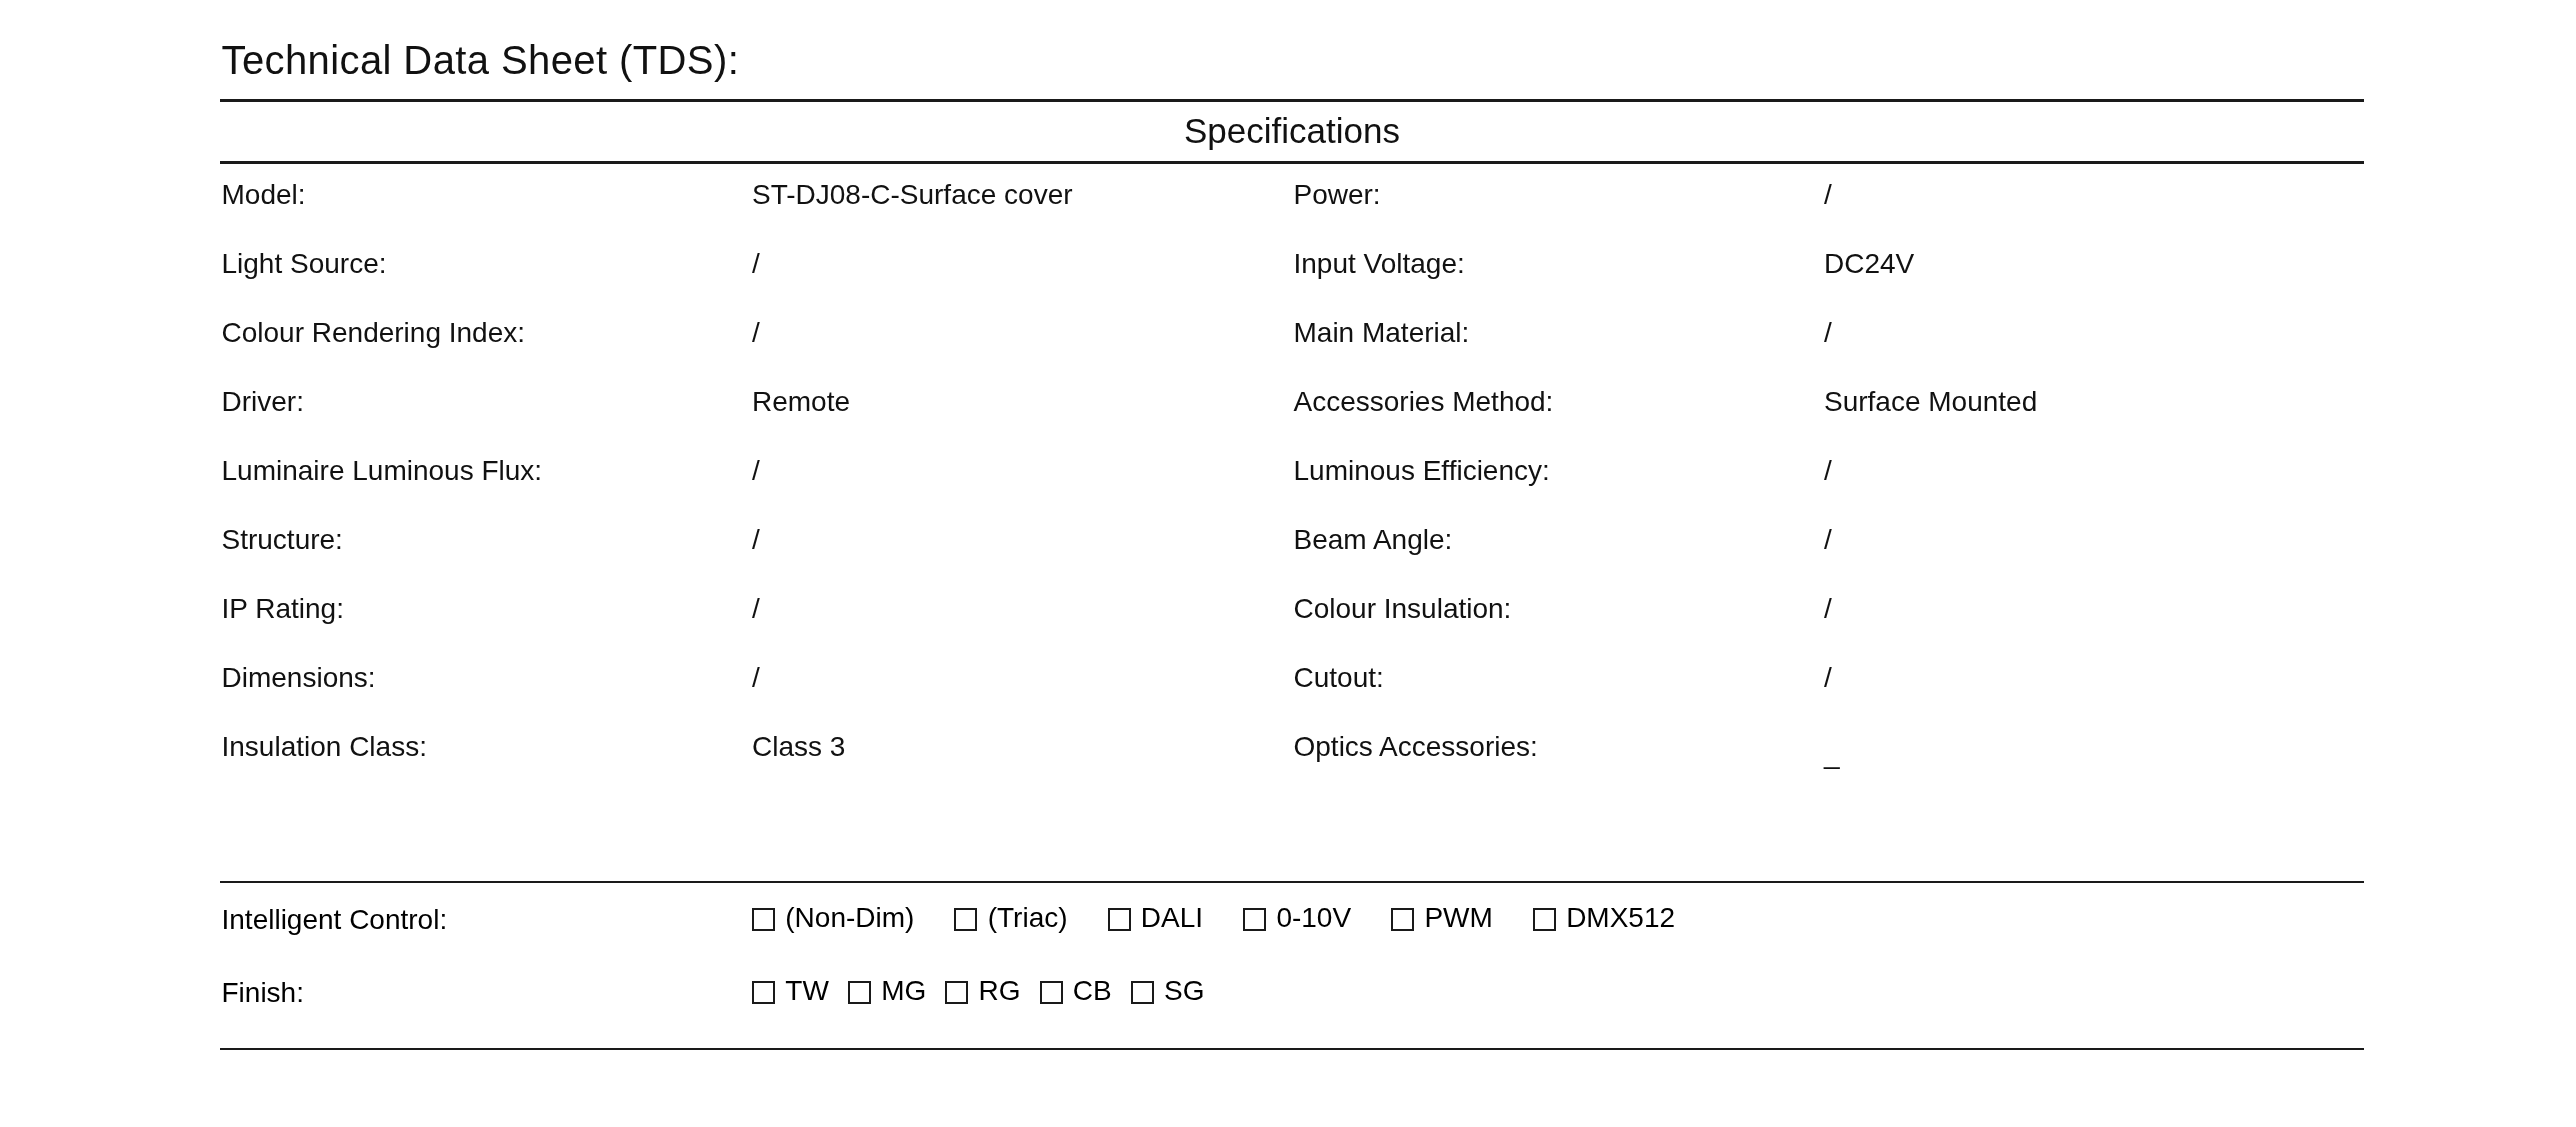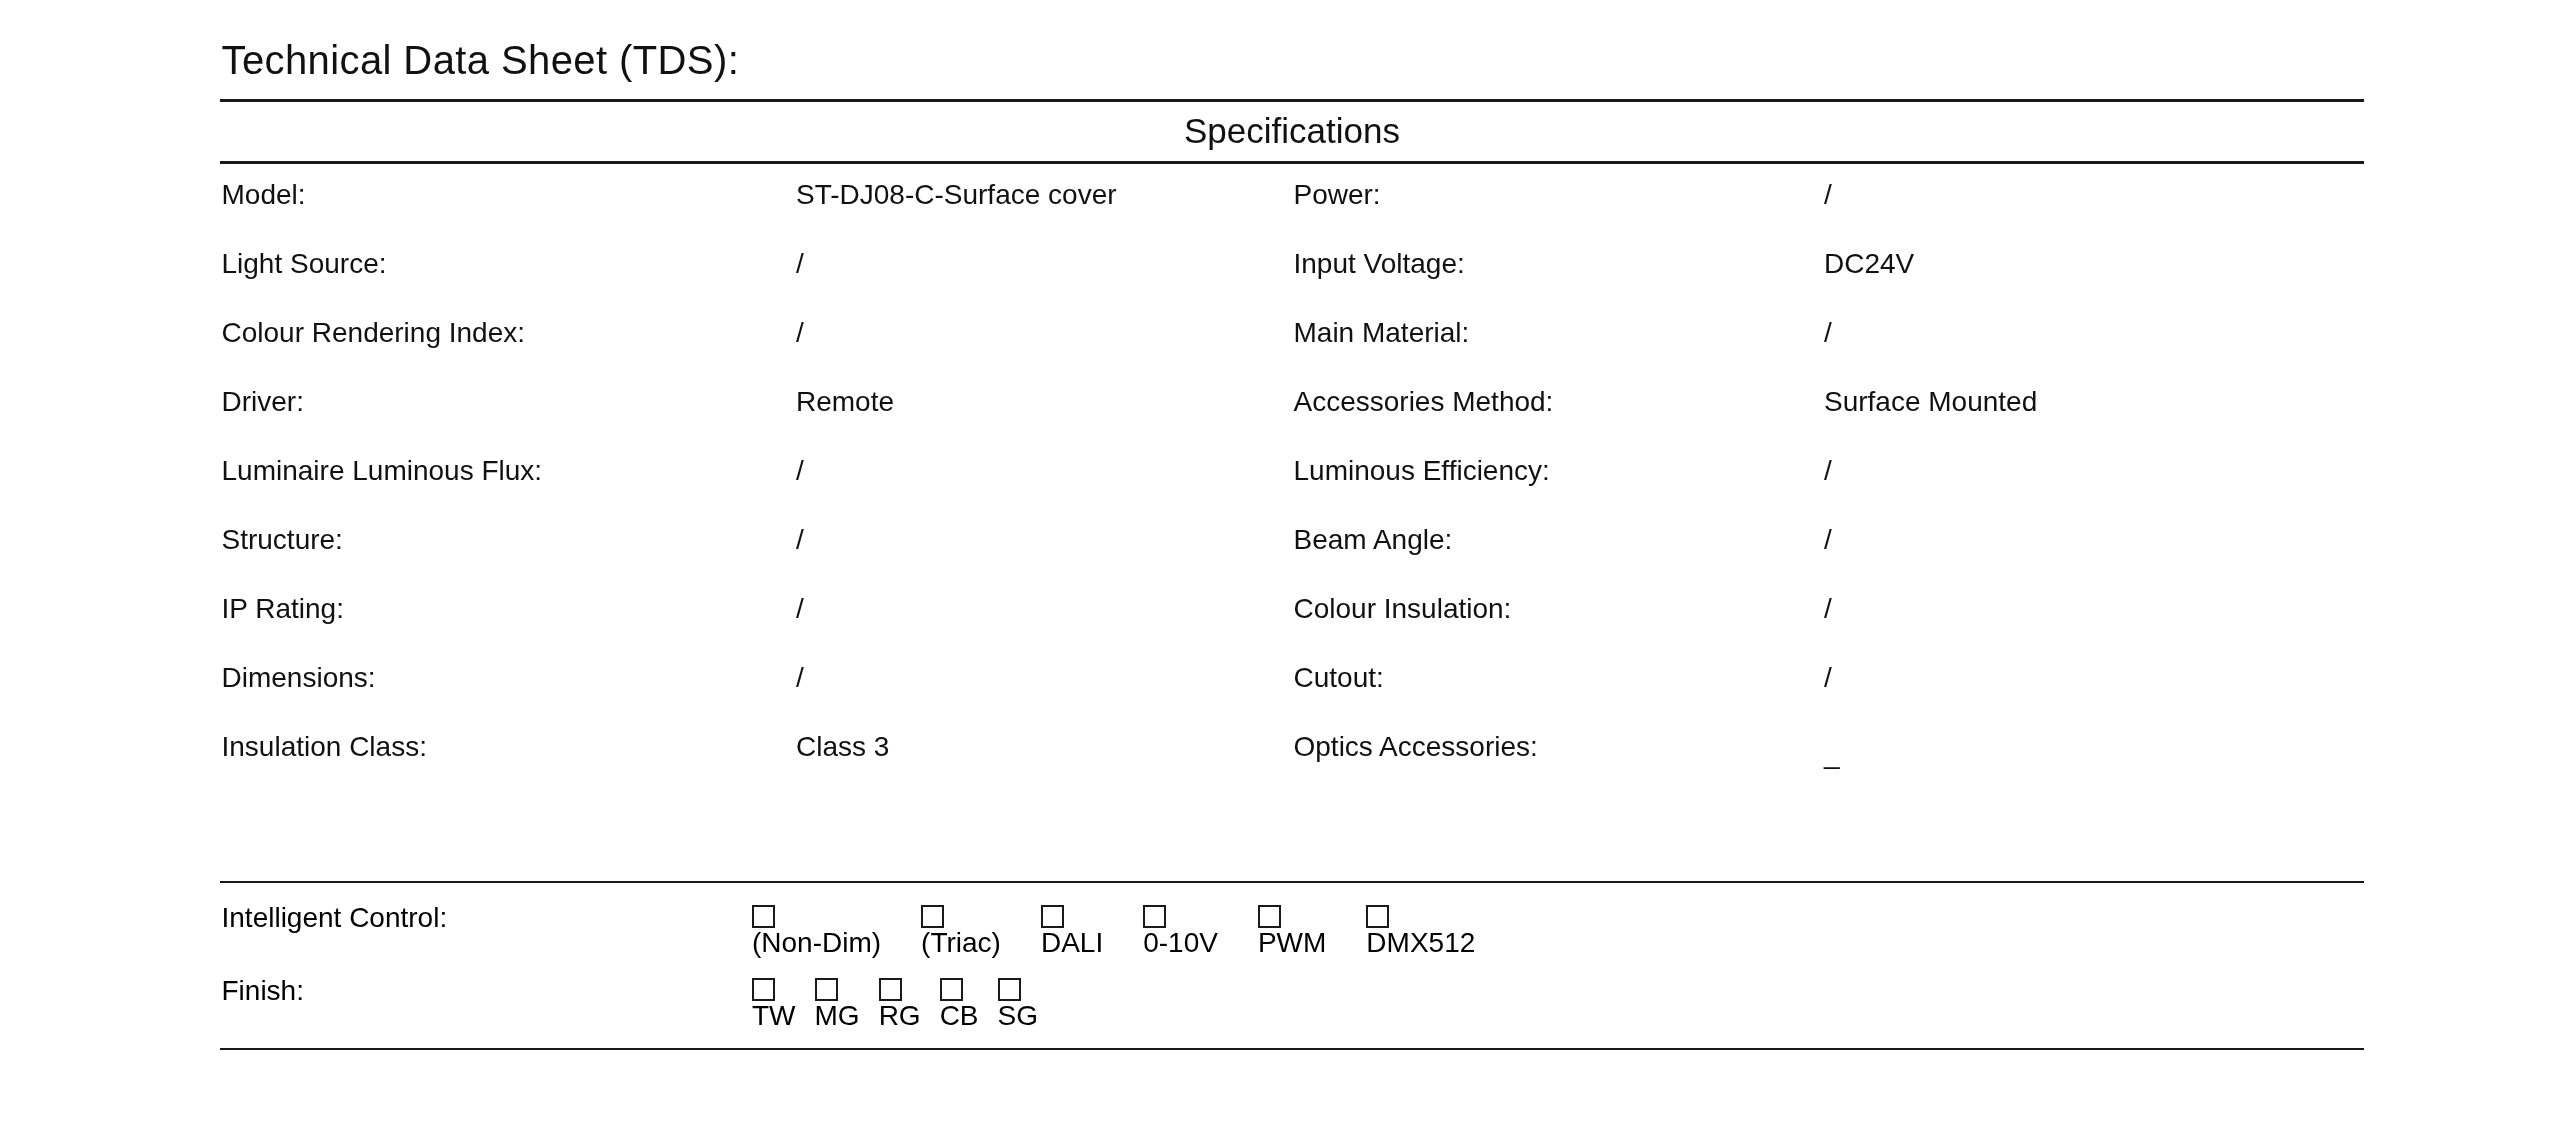--- a/index.html
+++ b/index.html
@@ -60,21 +60,20 @@
     align-items: baseline;
     height: 69px;
   }
   .cell {
     display: flex;
     align-items: baseline;
   }
   .cell-left {
     width: 50%;
     box-sizing: border-box;
-    gap: 44px;
   }
   .cell-right {
     width: 50%;
     box-sizing: border-box;
   }
   .lbl {
     font-size: 28px;
     color: #111;
     white-space: nowrap;
   }
@@ -104,24 +103,23 @@
     box-sizing: border-box;
     white-space: nowrap;
   }
   .opt-choices {
     display: flex;
     align-items: baseline;
     flex: 1;
   }
   .choice {
     display: flex;
-    align-items: flex-start;
-    font-size: 28px;
-    white-space: nowrap;
-    flex-direction: column;
+    align-items: center;
+    font-size: 28px;
+    white-space: nowrap;
   }
   .choice .box {
     display: inline-block;
     width: 19px;
     height: 19px;
     border: 2.2px solid #1a1a1a;
     margin-right: 10.3px;
     position: relative;
     top: 1.5px;
     background: #fff;

